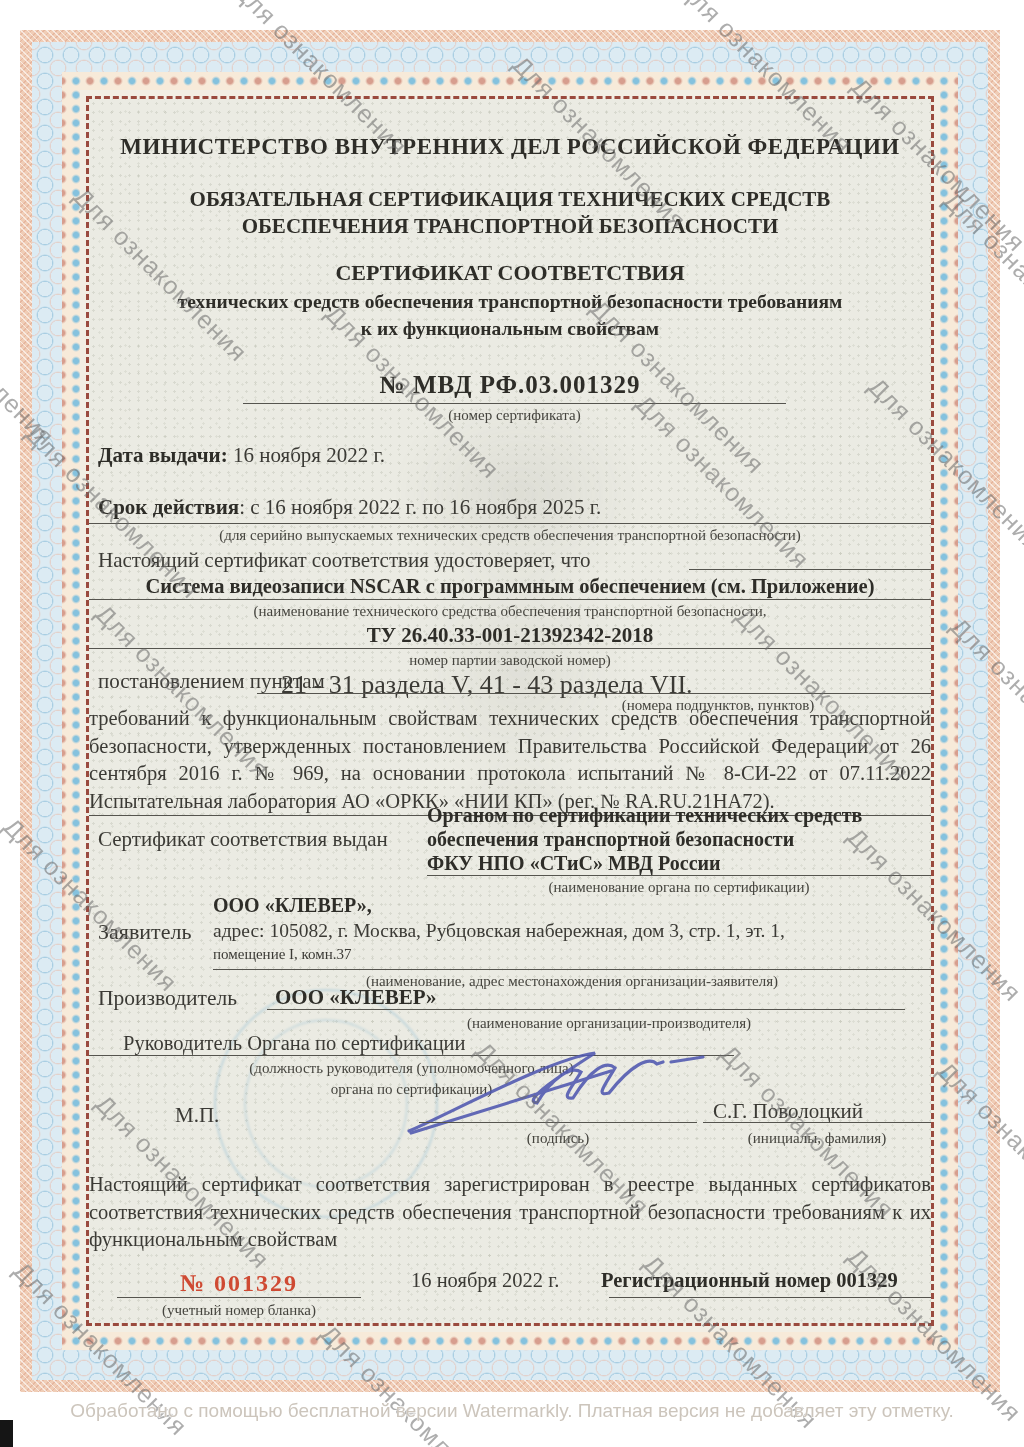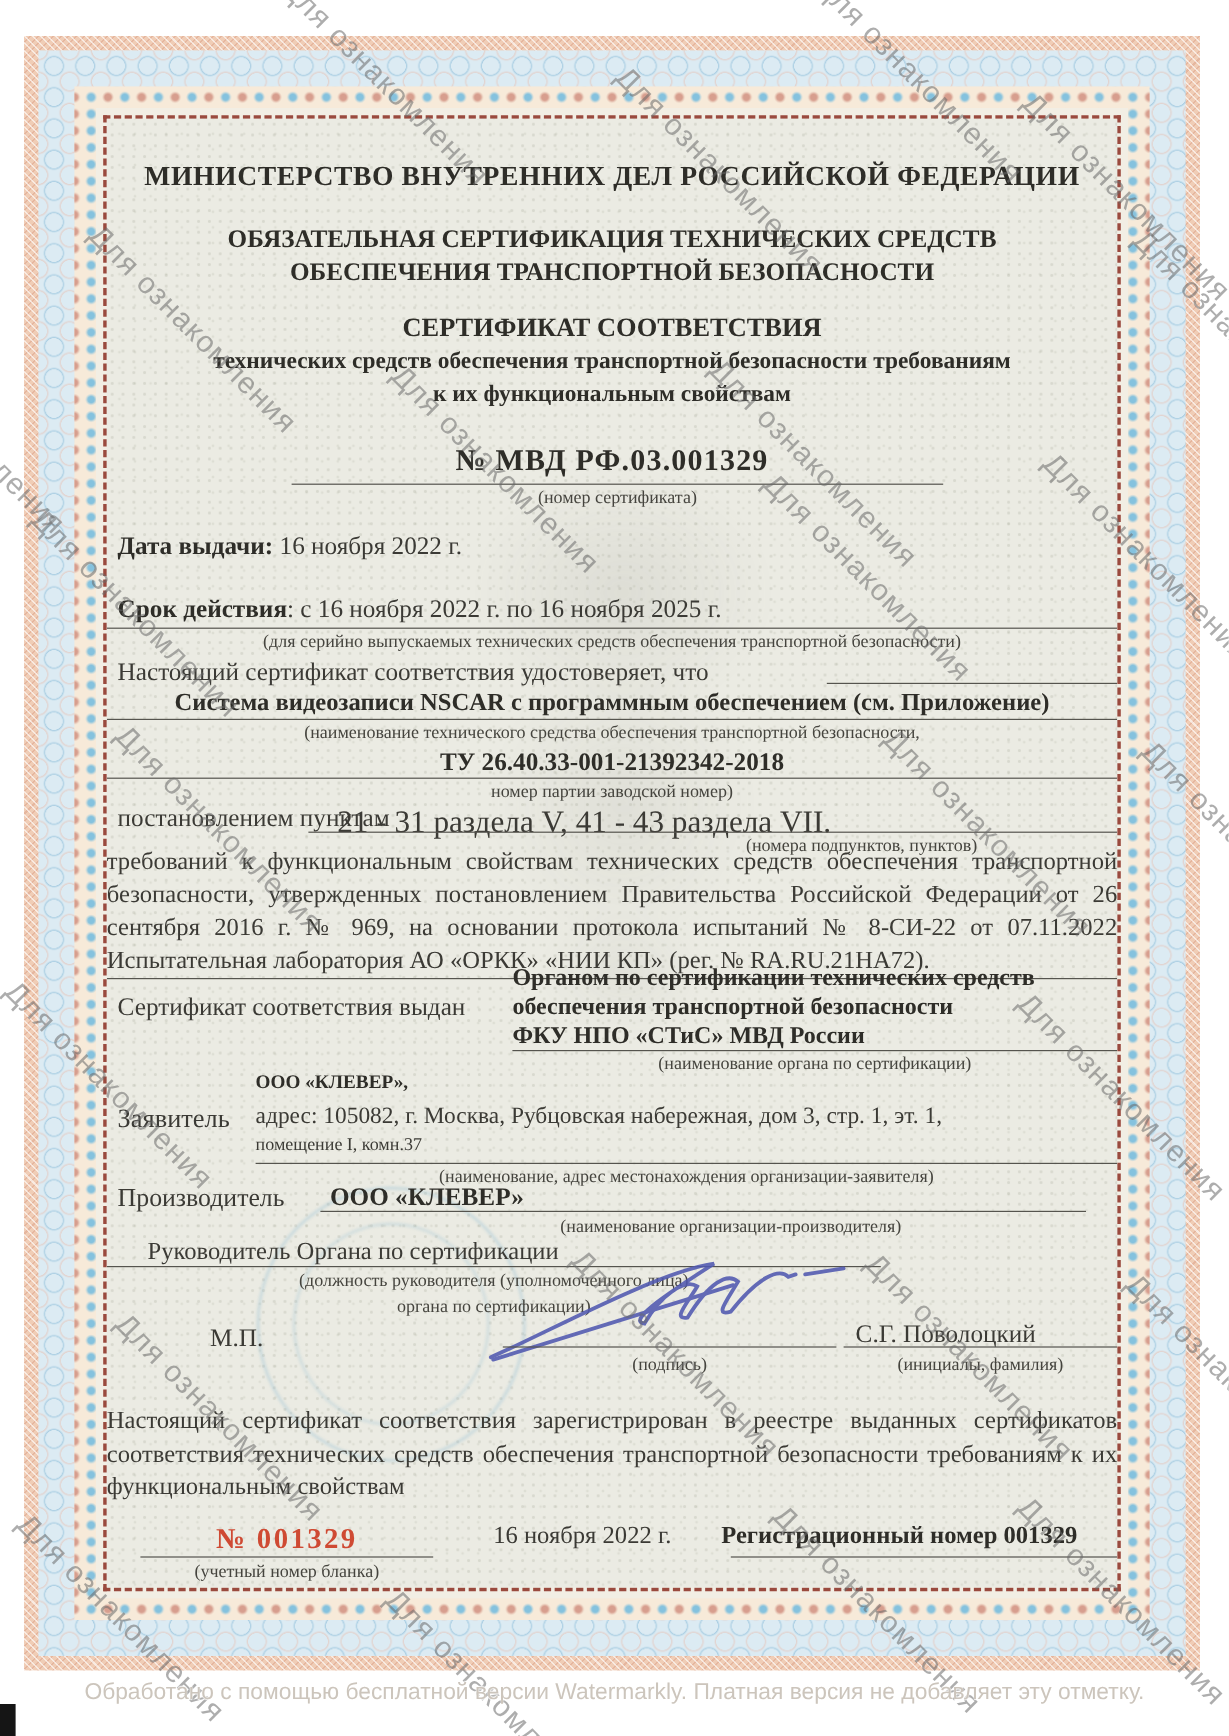--- a/index.html
+++ b/index.html
@@ -118,21 +118,21 @@
                 <div class="jp" style="top:606px;">требований к функциональным свойствам технических средств обеспечения транспортной безопасности, утвержденных постановлением Правительства Российской Федерации от 26 сентября 2016 г. № 969, на основании протокола испытаний № 8-СИ-22 от 07.11.2022 Испытательная лаборатория АО «ОРКК» «НИИ КП» (рег. № RA.RU.21НА72).</div>
                 <div class="ln" style="top:716px;left:0;right:0;"></div>
 
                 <div class="t b" style="top:704px;left:338px;font-size:20px;">Органом по сертификации технических средств</div>
                 <div class="t" style="top:728px;left:9px;font-size:21px;">Сертификат соответствия выдан</div>
                 <div class="t b" style="top:728px;left:338px;font-size:20px;">обеспечения транспортной безопасности</div>
                 <div class="t b" style="top:752px;left:338px;font-size:20px;">ФКУ НПО «СТиС» МВД России</div>
                 <div class="ln" style="top:776px;left:338px;right:0;"></div>
                 <div class="cap" style="top:780px;left:338px;right:0;">(наименование органа по сертификации)</div>
 
-                <div class="t b" style="top:794px;left:124px;font-size:16px;">ООО «КЛЕВЕР»,</div>
+                <div class="t b" style="top:794px;left:124px;font-size:20px;">ООО «КЛЕВЕР»,</div>
                 <div class="t" style="top:820px;left:9px;font-size:22px;">Заявитель</div>
                 <div class="t" style="top:820px;left:124px;font-size:19.5px;">адрес: 105082, г. Москва, Рубцовская набережная, дом 3, стр. 1, эт. 1,</div>
                 <div class="t" style="top:846px;left:124px;font-size:15px;">помещение I, комн.37</div>
                 <div class="ln" style="top:870px;left:124px;right:0;"></div>
                 <div class="cap" style="top:874px;left:124px;right:0;">(наименование, адрес местонахождения организации-заявителя)</div>
 
                 <div class="t" style="top:886px;left:9px;font-size:21.5px;">Производитель</div>
                 <div class="t b" style="top:886px;left:186px;font-size:21px;">ООО «КЛЕВЕР»</div>
                 <div class="ln" style="top:910px;left:178px;width:638px;"></div>
                 <div class="cap" style="top:916px;left:355px;width:330px;">(наименование организации-производителя)</div>

